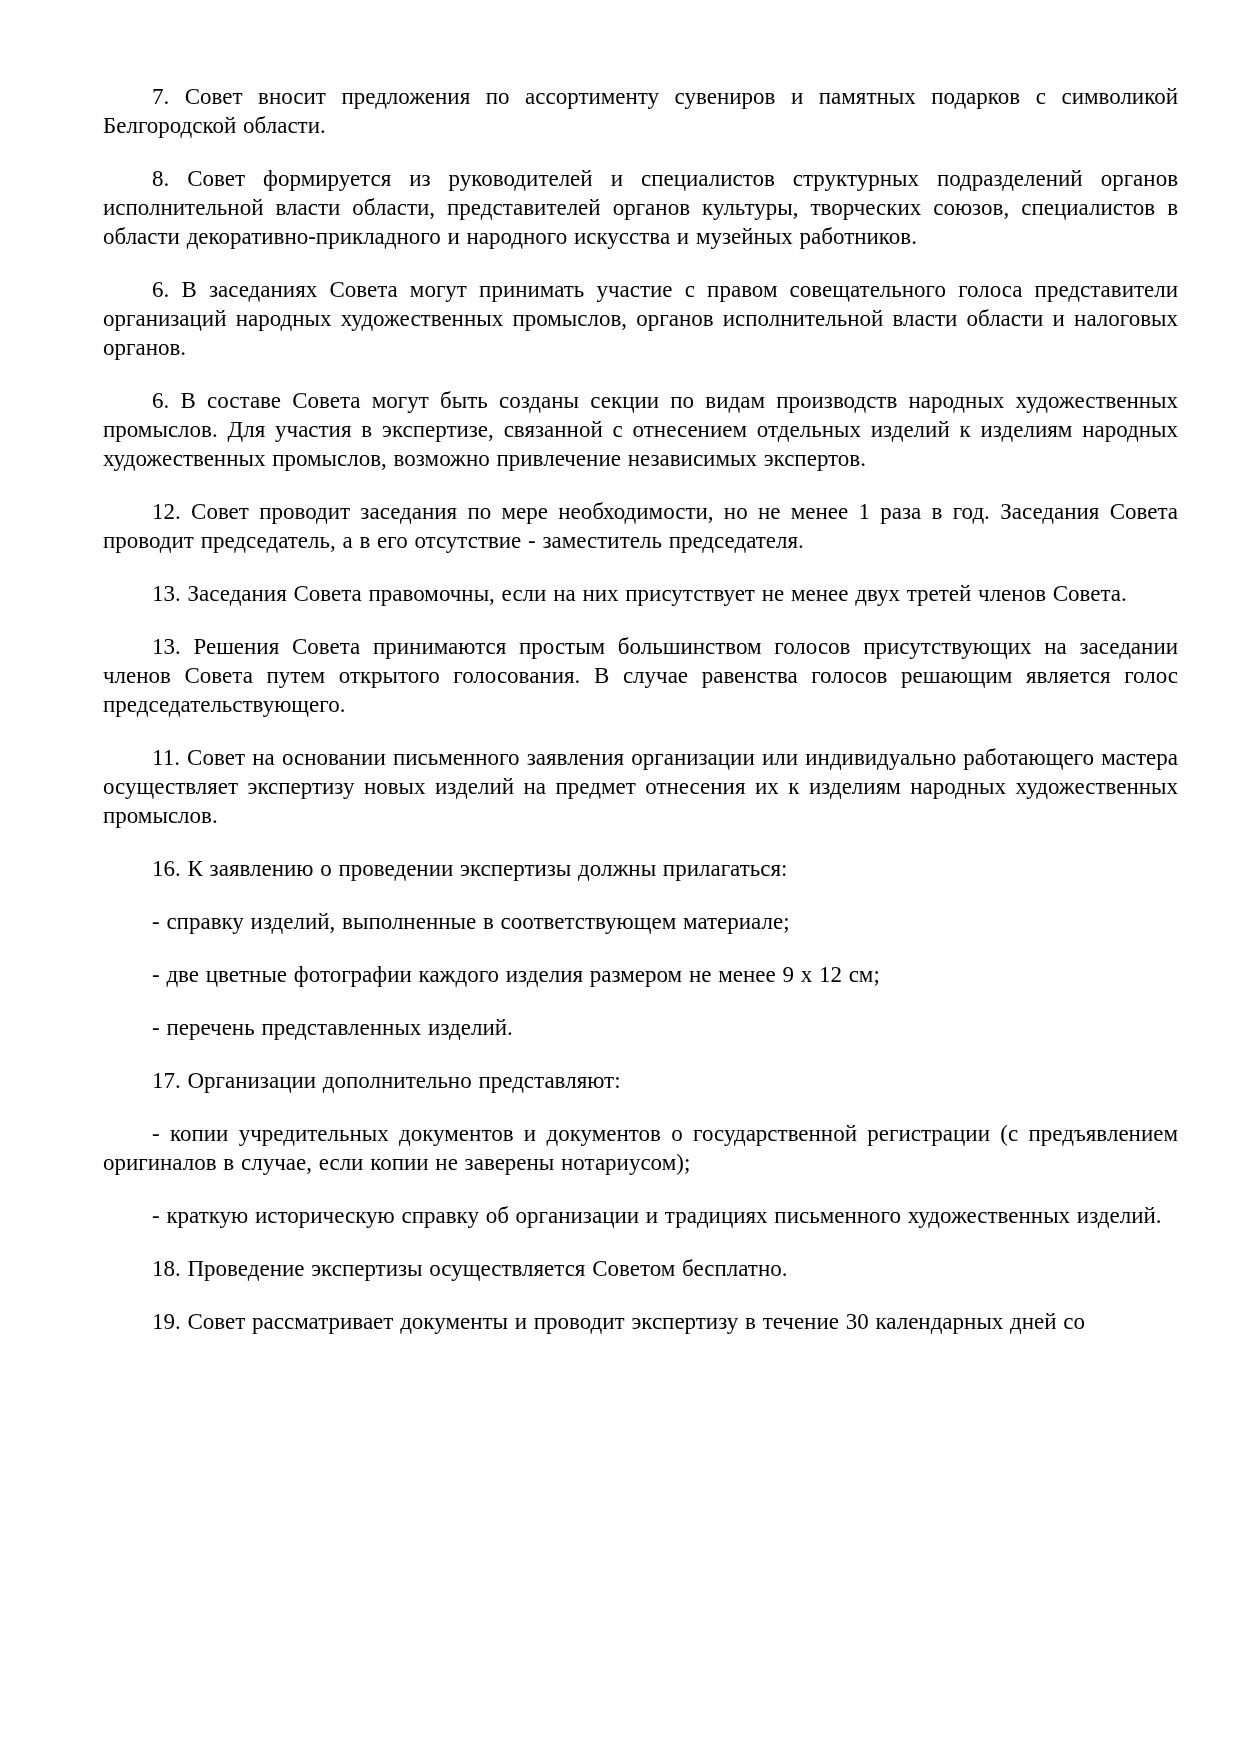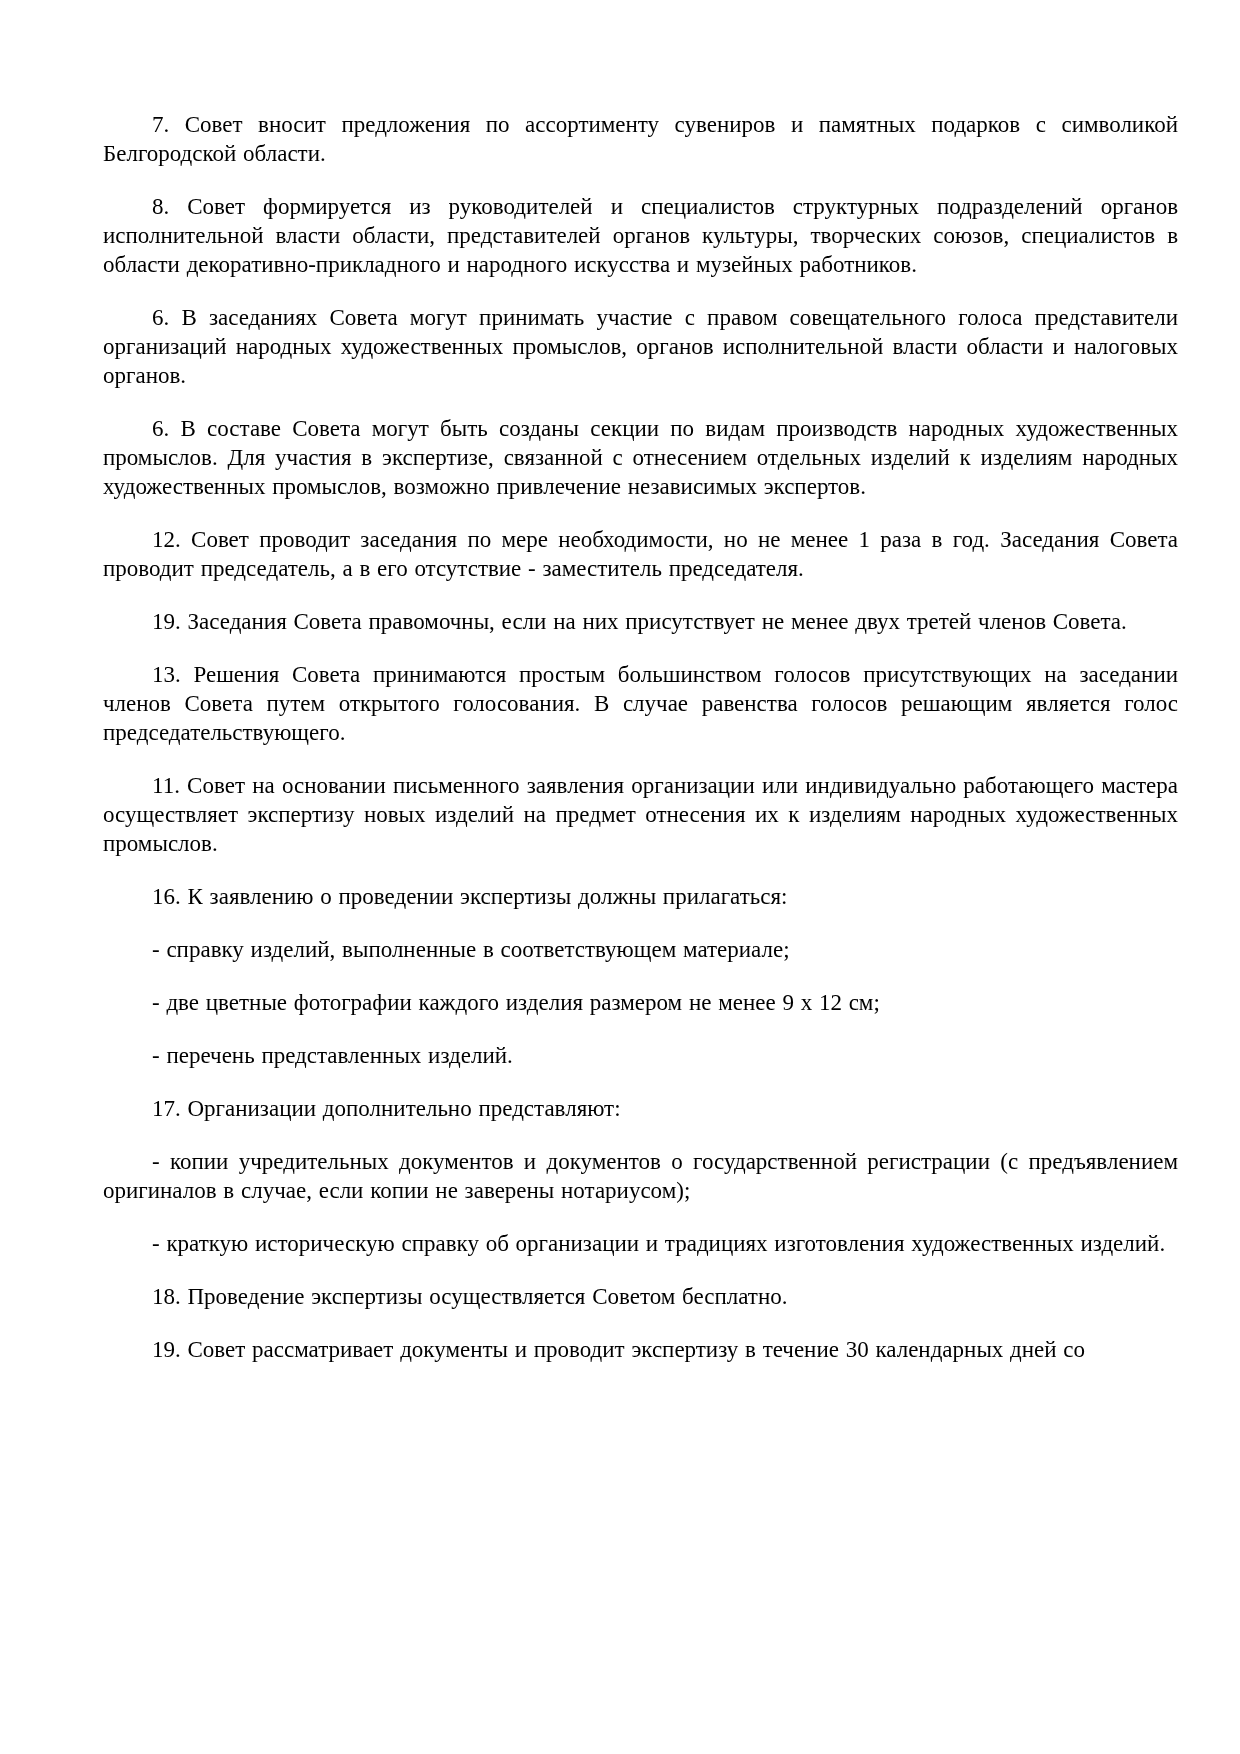--- a/index.html
+++ b/index.html
@@ -11,44 +11,44 @@
     position: relative;
     box-sizing: border-box;
     width: 1240px;
     height: 1754px;
     margin: 0 auto;
     background: #ffffff;
     color: #000000;
     font-family: "Liberation Serif", "DejaVu Serif", serif;
     font-size: 23px;
     line-height: 29px;
-    padding: 110px 62px 0 103px;
+    padding: 82px 62px 0 103px;
     overflow: hidden;
   }
   .page p {
     margin: 0 0 24px 0;
     text-align: justify;
     text-indent: 49px;
     word-spacing: 1px;
   }
 </style>
 </head>
 <body>
 
 <div class="page">
   <p>7. Совет вносит предложения по ассортименту сувениров и памятных подарков с символикой Белгородской области.</p>
   <p>8. Совет формируется из руководителей и специалистов структурных подразделений органов исполнительной власти области, представителей органов культуры, творческих союзов, специалистов в области декоративно-прикладного и народного искусства и музейных работников.</p>
   <p>6. В заседаниях Совета могут принимать участие с правом совещательного голоса представители организаций народных художественных промыслов, органов исполнительной власти области и налоговых органов.</p>
   <p>6. В составе Совета могут быть созданы секции по видам производств народных художественных промыслов. Для участия в экспертизе, связанной с отнесением отдельных изделий к изделиям народных художественных промыслов, возможно привлечение независимых экспертов.</p>
   <p>12. Совет проводит заседания по мере необходимости, но не менее 1 раза в год. Заседания Совета проводит председатель, а в его отсутствие - заместитель председателя.</p>
-  <p>19. Заседания Совета правомочны, если на них присутствует не менее двух третей членов Совета.</p>
+  <p>13. Заседания Совета правомочны, если на них присутствует не менее двух третей членов Совета.</p>
   <p>13. Решения Совета принимаются простым большинством голосов присутствующих на заседании членов Совета путем открытого голосования. В случае равенства голосов решающим является голос председательствующего.</p>
   <p>11. Совет на основании письменного заявления организации или индивидуально работающего мастера осуществляет экспертизу новых изделий на предмет отнесения их к изделиям народных художественных промыслов.</p>
   <p>16. К заявлению о проведении экспертизы должны прилагаться:</p>
   <p>- справку изделий, выполненные в соответствующем материале;</p>
   <p>- две цветные фотографии каждого изделия размером не менее 9 х 12 см;</p>
   <p>- перечень представленных изделий.</p>
   <p>17. Организации дополнительно представляют:</p>
   <p>- копии учредительных документов и документов о государственной регистрации (с предъявлением оригиналов в случае, если копии не заверены нотариусом);</p>
-  <p>- краткую историческую справку об организации и традициях изготовления художественных изделий.</p>
+  <p>- краткую историческую справку об организации и традициях письменного художественных изделий.</p>
   <p>18. Проведение экспертизы осуществляется Советом бесплатно.</p>
   <p>19. Совет рассматривает документы и проводит экспертизу в течение 30 календарных дней со</p>
 </div>
 
 </body></html>

